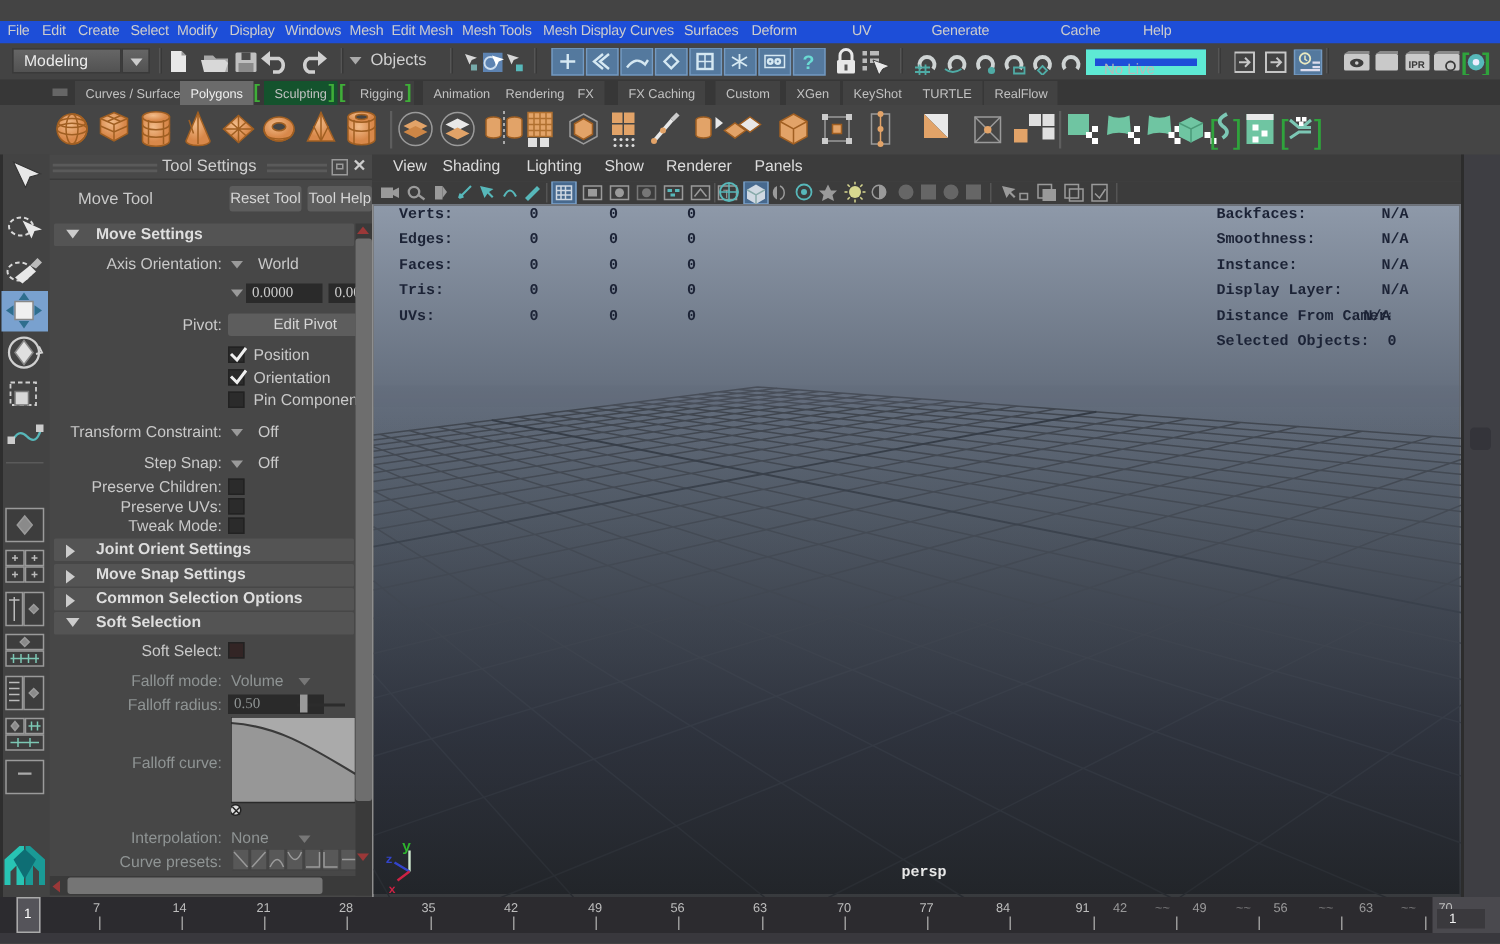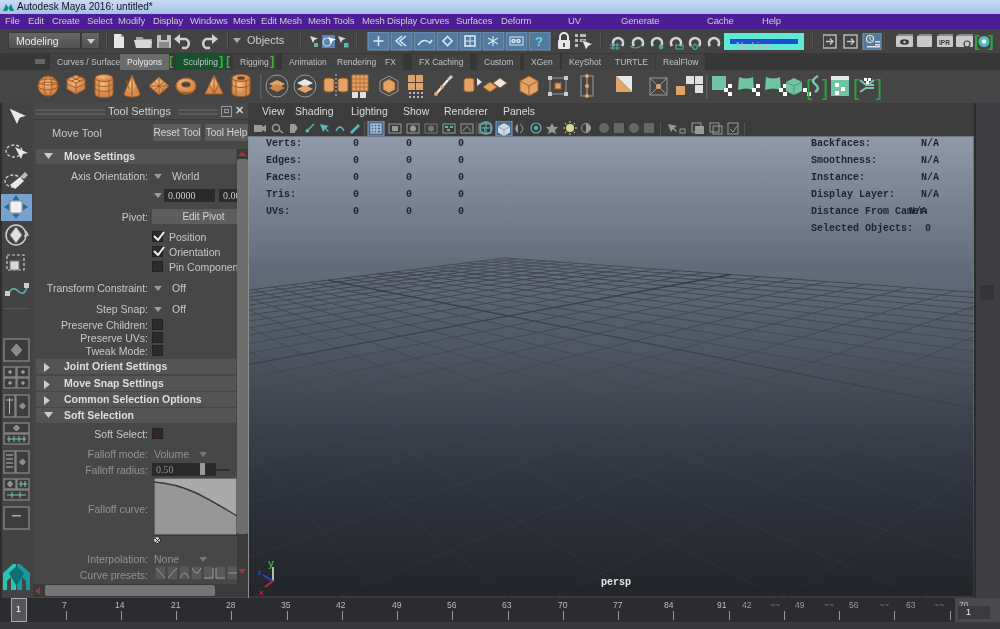--- a/index.html
+++ b/index.html
@@ -2,21 +2,21 @@
 <html><head><meta charset="utf-8">
 <style>
 *{margin:0;padding:0;box-sizing:border-box;}
 html,body{width:1000px;height:629px;overflow:hidden;background:#444;font-family:"Liberation Sans",sans-serif;}
 .abs{position:absolute;}
 #page{position:relative;width:1000px;height:629px;}
 
 #titlebar{left:0;top:0;width:1000px;height:14px;background:linear-gradient(#c9daf4,#a5c0e6);color:#10141c;font-size:10px;}
 #titletext{left:17px;top:1px;}
 
-#menubar{left:0;top:14px;width:1000px;height:15px;background:#4c1d95;color:#cccccc;font-size:9.5px;letter-spacing:-0.15px;}
+#menubar{left:0;top:14px;width:1000px;height:15px;background:#1d4ed8;color:#cccccc;font-size:9.5px;letter-spacing:-0.15px;}
 #menubar span{position:absolute;top:1px;}
 
 #statusbar{left:0;top:29px;width:1000px;height:24px;background:#434343;}
 .sep{position:absolute;top:3px;width:2px;height:17px;background:#383838;border-left:1px solid #555;}
 
 #shelftabs{left:0;top:53px;width:1000px;height:17px;background:#373737;font-size:8.5px;color:#c2c2c2;}
 .tab{position:absolute;top:1px;height:16px;line-height:16px;padding:0 7px;background:#424242;}
 .tabactive{background:#6b6b6b;color:#f0f0f0;}
 .gb{position:absolute;top:0px;color:#3fae38;font-size:13px;font-weight:bold;}
 
@@ -45,26 +45,20 @@
 .hud{position:absolute;font-family:"Liberation Mono",monospace;font-weight:bold;font-size:10px;color:#1c2336;white-space:pre;}
 
 #timeslider{left:0;top:598px;width:1000px;height:24px;background:#2c2b2f;}
 .tnum{position:absolute;top:2px;font-size:8.5px;color:#bdbdbd;}
 .tick{position:absolute;top:13px;width:1px;height:9px;background:#999999;}
 #rangeslider{left:0;top:622px;width:1000px;height:7px;background:#39383d;}
 </style></head>
 <body>
 <div id="page">
 
-<div class="abs" id="titlebar">
-  <svg class="abs" style="left:3px;top:2px" width="11" height="11">
-        <polygon points="0,9 3,2 5.5,6 8,2 11,9 7,9 5.5,6.2 4,9" fill="#0e8a84"></polygon>
-      </svg>
-  <div class="abs" id="titletext">Autodesk Maya 2016: untitled*</div>
-</div>
 
 <div class="abs" id="menubar">
 <span style="left:5px">File</span>
       <span style="left:28px">Edit</span>
       <span style="left:52px">Create</span>
       <span style="left:87px">Select</span>
       <span style="left:118px">Modify</span>
       <span style="left:153px">Display</span>
       <span style="left:190px">Windows</span>
       <span style="left:233px">Mesh</span>

